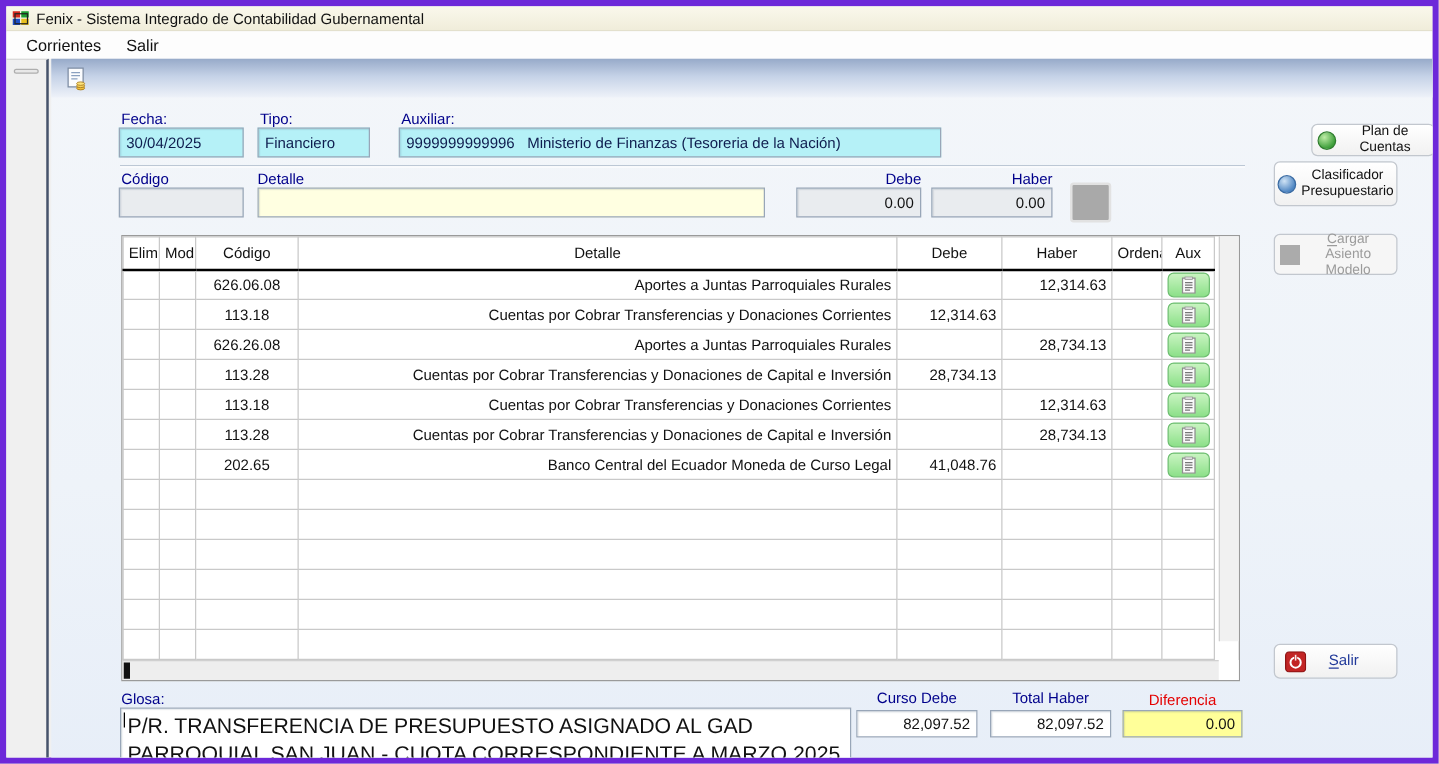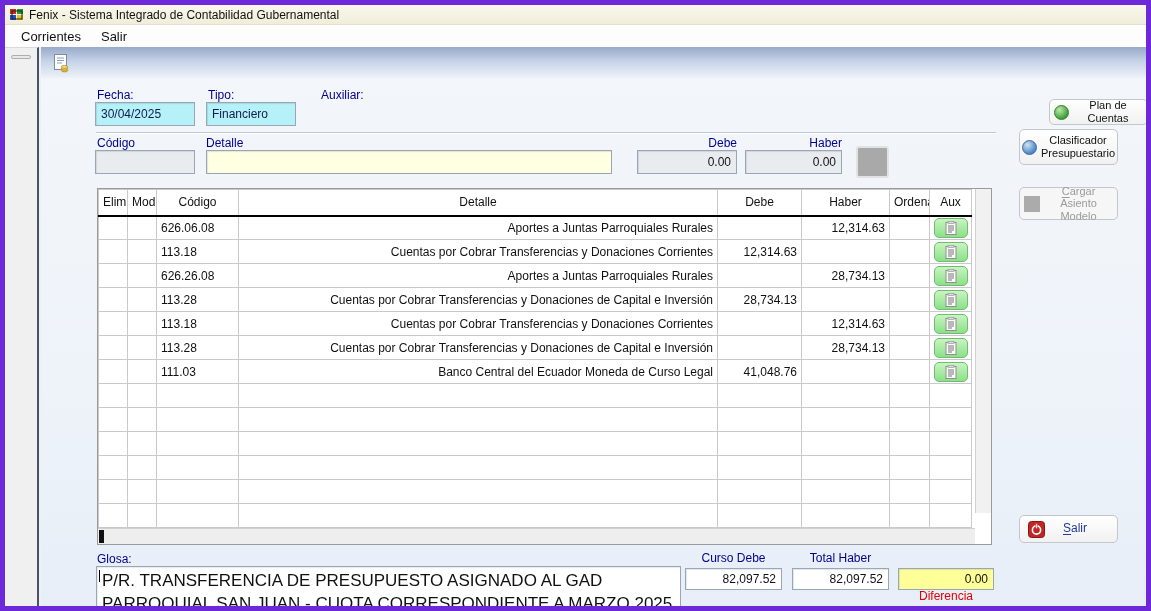--- a/index.html
+++ b/index.html
@@ -86,21 +86,21 @@
     border:1px solid #c9c9c9; overflow:hidden; white-space:nowrap;
     height:24px; font-size:12px; color:#111; background:#fff; padding:0 4px;
   }
   .grid thead th {
     height:26px; font-weight:normal; text-align:center;
     border-bottom:2px solid #000;
   }
   .th-small { font-size:10px; padding:0 1px; }
   .c-elimin  { width:29px; }
   .c-modif   { width:29px; }
-  .c-codigo  { width:82px; text-align:left; }
+  .c-codigo  { width:82px; text-align:center; }
   .c-detalle { width:479px; text-align:right; }
   .c-debe    { width:84px; text-align:right; }
   .c-haber   { width:88px; text-align:right; }
   .c-ordenar { width:40px; }
   .c-aux     { width:42px; text-align:center; padding:0; }
 
   .aux-btn {
     width:34px; height:20px; margin:1px auto; display:flex; align-items:center; justify-content:center;
     background:linear-gradient(180deg,#c9f4c1,#8ce089);
     border:1px solid #6fbf72; border-radius:5px; cursor:pointer;
@@ -187,20 +187,21 @@
       </button>
     </div>
   </div>
 
   <div class="lbl" style="left:92px; top:83px;">Fecha:</div>
   <div class="lbl" style="left:203px; top:83px;">Tipo:</div>
   <div class="lbl" style="left:316px; top:83px;">Auxiliar:</div>
 
   <div class="field f-cyan" style="left:90px; top:97px; width:100px;">30/04/2025</div>
   <div class="field f-cyan" style="left:201px; top:97px; width:90px;">Financiero</div>
+  <div class="field f-cyan" style="left:314px; top:97px; width:434px;">9999999999996   Ministerio de Finanzas (Tesoreria de la Nación)</div>
 
   <div class="hsep"></div>
 
   <div class="lbl" style="left:92px; top:131px;">Código</div>
   <div class="lbl" style="left:201px; top:131px;">Detalle</div>
   <div class="lbl" style="left:632px; top:131px; width:100px; text-align:right;">Debe</div>
   <div class="lbl" style="left:740px; top:131px; width:97px; text-align:right;">Haber</div>
 
   <div class="field f-gray" style="left:90px; top:145px; width:100px;"></div>
   <div class="field f-ivory" style="left:201px; top:145px; width:406px;"></div>
@@ -357,21 +358,21 @@
                     <line x1="3" y1="9" x2="9" y2="9" stroke="#777"></line>
                     <line x1="3" y1="11" x2="7" y2="11" stroke="#777"></line>
                   </svg>
                 </span>
               </div>
             </td>
           </tr>
           <tr>
             <td class="c-elimin"></td>
             <td class="c-modif"></td>
-            <td class="c-codigo">111.03</td>
+            <td class="c-codigo">202.65</td>
             <td class="c-detalle">Banco Central del Ecuador Moneda de Curso Legal</td>
             <td class="c-debe">41,048.76</td>
             <td class="c-haber"></td>
             <td class="c-ordenar"></td>
             <td class="c-aux">
               <div class="aux-btn">
                 <span style="display:inline-flex;">
                   <svg width="12" height="14" viewBox="0 0 12 14">
                     <rect x="1" y="1.5" width="10" height="12" fill="#fafafa" stroke="#8f8f8f"></rect>
                     <rect x="3" y="0.5" width="6" height="2" fill="#dcdcdc" stroke="#8f8f8f" stroke-width="0.6"></rect>
@@ -478,19 +479,19 @@
     </span>
     <span class="salir-label"><u>S</u>alir</span>
   </button>
 
   <div class="lbl" style="left:92px; top:547px;">Glosa:</div>
   <div class="glosa-box">P/R. TRANSFERENCIA DE PRESUPUESTO ASIGNADO AL GAD PARROQUIAL SAN JUAN - CUOTA CORRESPONDIENTE A MARZO 2025</div>
   <div class="caret"></div>
 
   <div class="lbl lbl-center" style="left:680px; top:546px; width:97px;">Curso Debe</div>
   <div class="lbl lbl-center" style="left:787px; top:546px; width:97px;">Total Haber</div>
-  <div class="lbl lbl-red lbl-center" style="left:893px; top:548px; width:96px;margin-top:36px;">Diferencia</div>
+  <div class="lbl lbl-red lbl-center" style="left:893px; top:548px; width:96px;">Diferencia</div>
 
   <div class="field f-total" style="left:680px; top:563px; width:97px;">82,097.52</div>
   <div class="field f-total" style="left:787px; top:563px; width:97px;">82,097.52</div>
   <div class="field f-total f-yellow" style="left:893px; top:563px; width:96px;">0.00</div>
 
 </div>
 
 </body></html>

